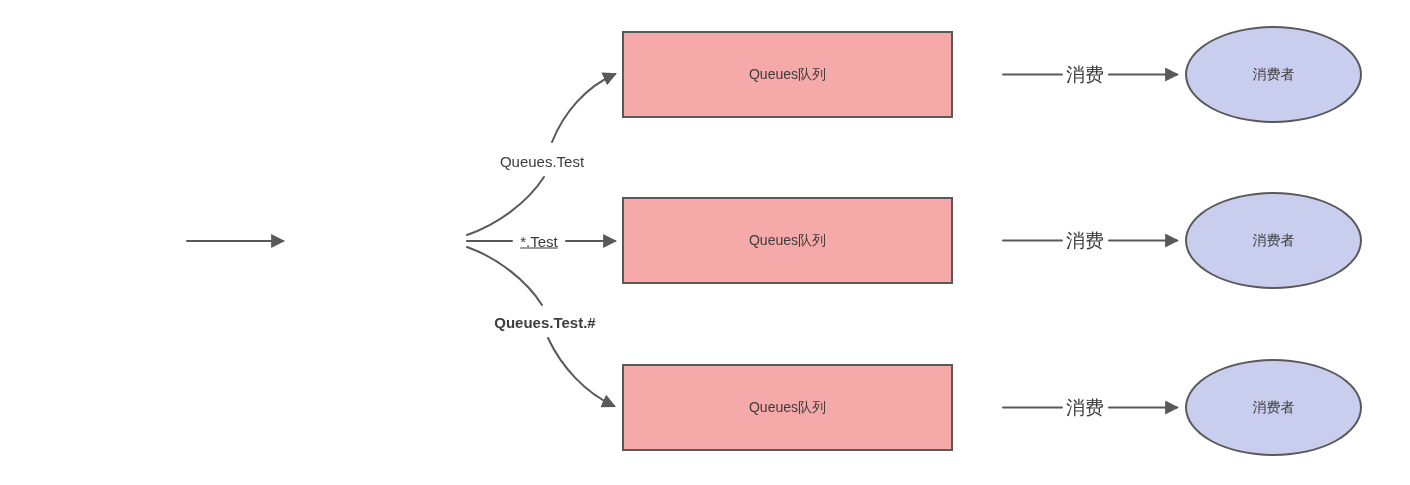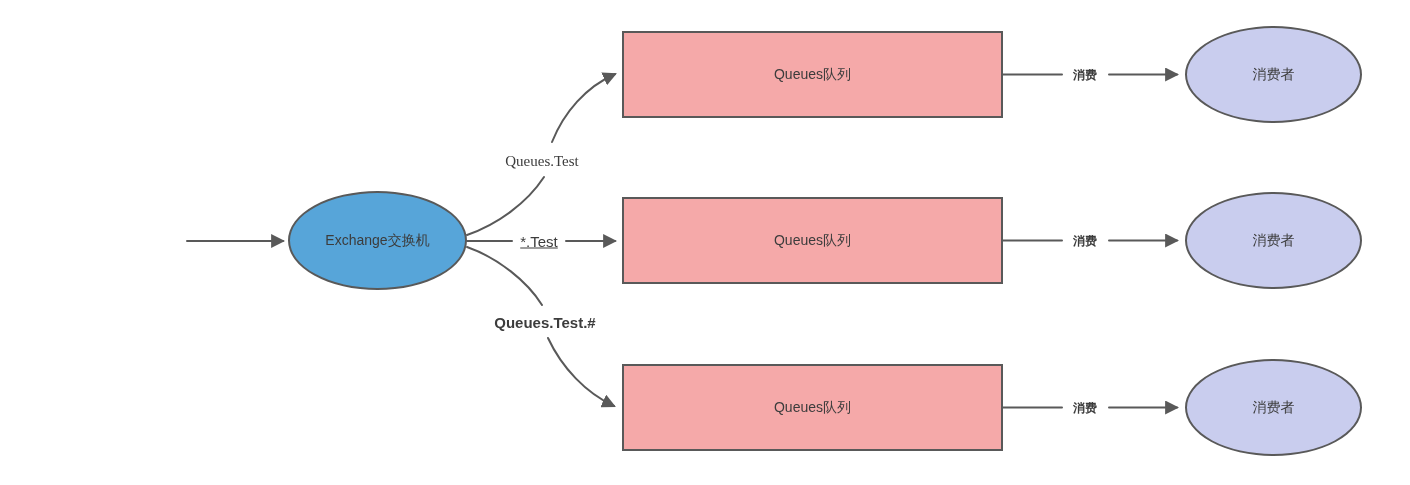--- a/index.html
+++ b/index.html
@@ -49,21 +49,21 @@
   .ellipse { border-radius: 50%; text-align: right; }
   .producer {
     left: 7px; top: 192px; width: 180px; height: 98px;
     background: var(--producer-fill, #dcedf6);
   }
   .exchange {
     left: 288px; top: 191px; width: 179px; height: 99px;
     background: var(--exchange-fill, #57a5d9);
   }
   .queue {
-    left: 622px; width: 381px; height: 87px;
+    left: 622px; width: 331px; height: 87px;
     background: var(--queue-fill, #f5a9a9);
   }
   .queue.r0 { top: 31px; }
   .queue.r1 { top: 197px; }
   .queue.r2 { top: 364px; }
   .consumer {
     left: 1185px; width: 177px; height: 97px;
     background: var(--consumer-fill, #c9cdee);
   }
   .consumer.r0 { top: 26px; }
@@ -71,24 +71,24 @@
   .consumer.r2 { top: 359px; }
   .edge-label {
     position: absolute;
     transform: translate(-50%, -50%);
     font-size: 15px;
     color: var(--text, #3c3c3c);
     background: #ffffff;
     padding: 0 3px;
     white-space: nowrap;
   }
-  .lbl-key0 { left: 542px; top: 161px; font-family: Liberation Serif, serif; }
+  .lbl-key0 { left: 542px; top: 161px; }
   .lbl-key1 { left: 539px; top: 241px; text-decoration: underline; }
   .lbl-key2 { left: 545px; top: 322px; font-weight: bold; }
-  .consume { font-size: 12px; font-weight: bold; }
+  .consume { font-size: 19px; }
   .lbl-consume0 { left: 1085px; top: 75px; }
   .lbl-consume1 { left: 1085px; top: 241px; }
   .lbl-consume2 { left: 1085px; top: 408px; }
 </style>
 </head>
 <body>
 
 <div class="canvas">
 
   <svg class="edges" width="1410" height="485" viewBox="0 0 1410 485" xmlns="http://www.w3.org/2000/svg">
@@ -111,21 +111,20 @@
     <path class="edge" d="M 1003 74.5 L 1062 74.5"></path>
     <path class="edge" d="M 1109 74.5 L 1177 74.5" marker-end="url(#arw)"></path>
 
     <path class="edge" d="M 1003 240.5 L 1062 240.5"></path>
     <path class="edge" d="M 1109 240.5 L 1177 240.5" marker-end="url(#arw)"></path>
 
     <path class="edge" d="M 1003 407.5 L 1062 407.5"></path>
     <path class="edge" d="M 1109 407.5 L 1177 407.5" marker-end="url(#arw)"></path>
   </svg>
 
-  <div class="node ellipse exchange">Exchange交换机</div>
 
   <div class="node queue r0">Queues队列</div>
   <div class="node queue r1">Queues队列</div>
   <div class="node queue r2">Queues队列</div>
 
   <div class="node ellipse consumer r0">消费者</div>
   <div class="node ellipse consumer r1">消费者</div>
   <div class="node ellipse consumer r2">消费者</div>
 
   <div class="edge-label lbl-key0">Queues.Test</div>

